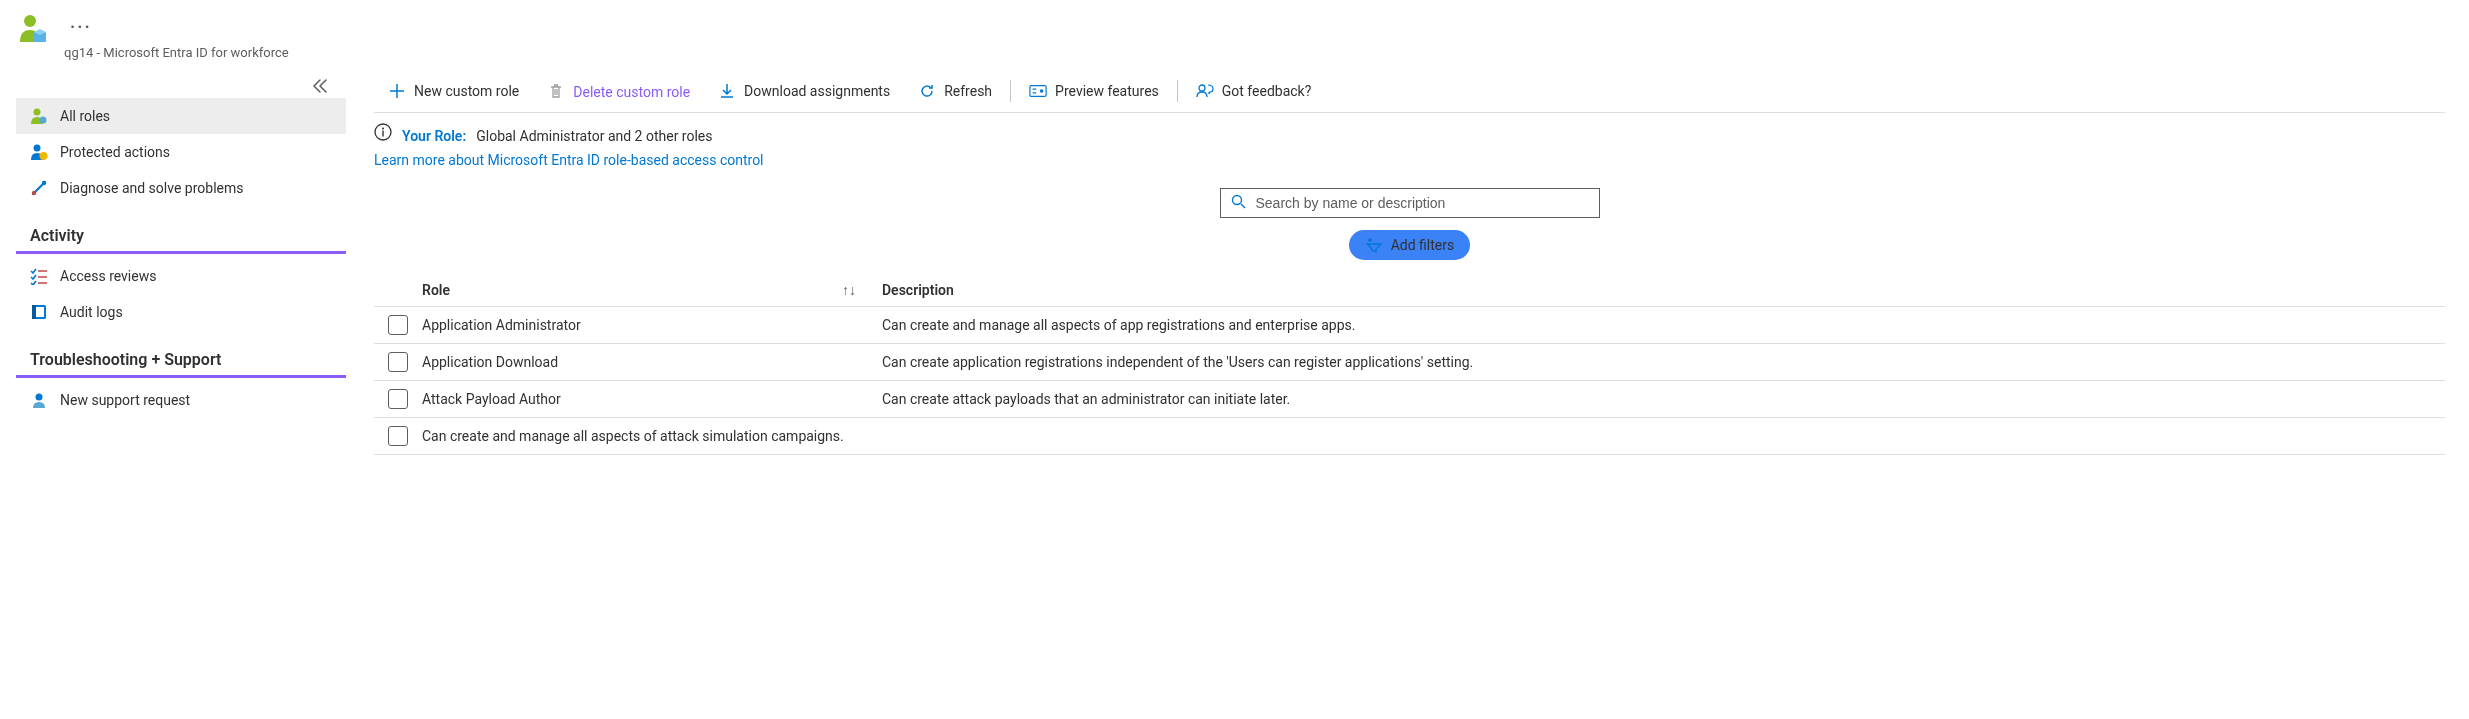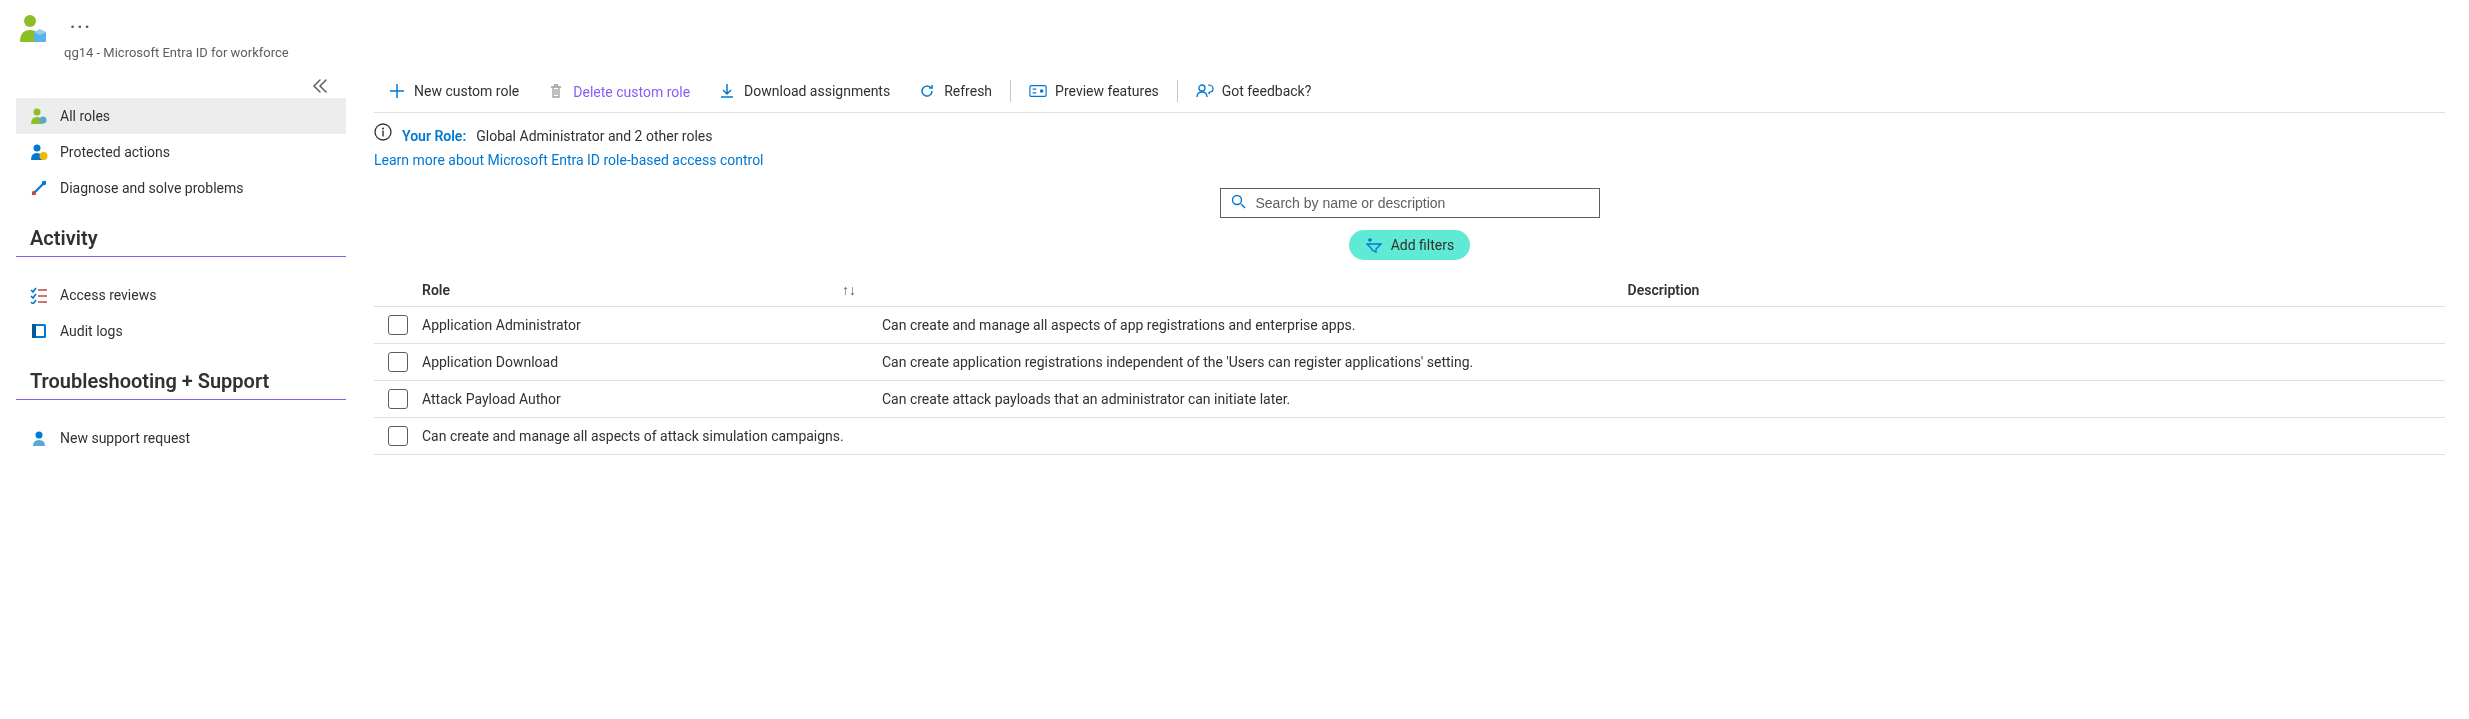--- a/index.html
+++ b/index.html
@@ -43,24 +43,24 @@
   .nav-item {
     display:flex; align-items:center; gap:12px;
     padding: 9px 14px;
     cursor:pointer;
     font-size:14px;
     color:#323130;
   }
   .nav-item.selected { background:#ededed; font-weight:400; }
   .nav-icon { width:18px; height:18px; display:flex; align-items:center; justify-content:center; }
   .section-header {
-    font-size:20px; font-weight:600; color:#323130;
+    font-size:16px; font-weight:600; color:#323130;
     padding: 20px 14px 6px 14px;
-    border-bottom:1px solid #8b5cf6;
-    margin-bottom:20px;
+    border-bottom:3px solid #8b5cf6;
+    margin-bottom:4px;
   }
   
   .main { flex:1; padding: 0 8px 8px 28px; min-width:0; }
   .toolbar {
     display:flex; align-items:center; gap:0;
     padding: 6px 0;
     border-bottom:1px solid #e1dfdd;
   }
   .tb-btn {
     display:flex; align-items:center; gap:8px;
@@ -87,32 +87,32 @@
     border:1px solid #605e5c;
     padding: 5px 10px;
     width: 380px;
   }
   .search-box input {
     border:none; outline:none; font-size:14px; flex:1; color:#323130; background:transparent;
   }
   .search-box input::placeholder { color:#605e5c; }
   .add-filters-btn {
     display:flex; align-items:center; gap:8px;
-    background:#5eead4; border-radius:16px;
+    background:#3b82f6; border-radius:16px;
     padding:6px 16px; cursor:pointer; font-size:14px;
   }
   .add-filters-btn .tb-icon { color:#0078d4; }
   
   .tbl { width:100%; }
   .tbl-head, .tbl-row {
     display:flex; align-items:center;
     border-bottom:1px solid #e1dfdd;
     padding: 8px 0;
   }
-  .tbl-head { font-weight:600;text-align:center; }
+  .tbl-head { font-weight:600; }
   .col-check { width:48px; display:flex; justify-content:center; }
   .col-role  { width:460px; display:flex; align-items:center; gap:10px; padding-right:10px;}
   .col-desc  { flex:1; }
   .sort-icon { color:#605e5c; margin-left:auto; margin-right:16px; font-size:14px; }
   .checkbox {
     width:20px; height:20px; border:1.5px solid #605e5c; border-radius:3px; background:#fff; cursor:pointer;
   }
   
   .person-green svg { color:#5bb500; }
 </style>

